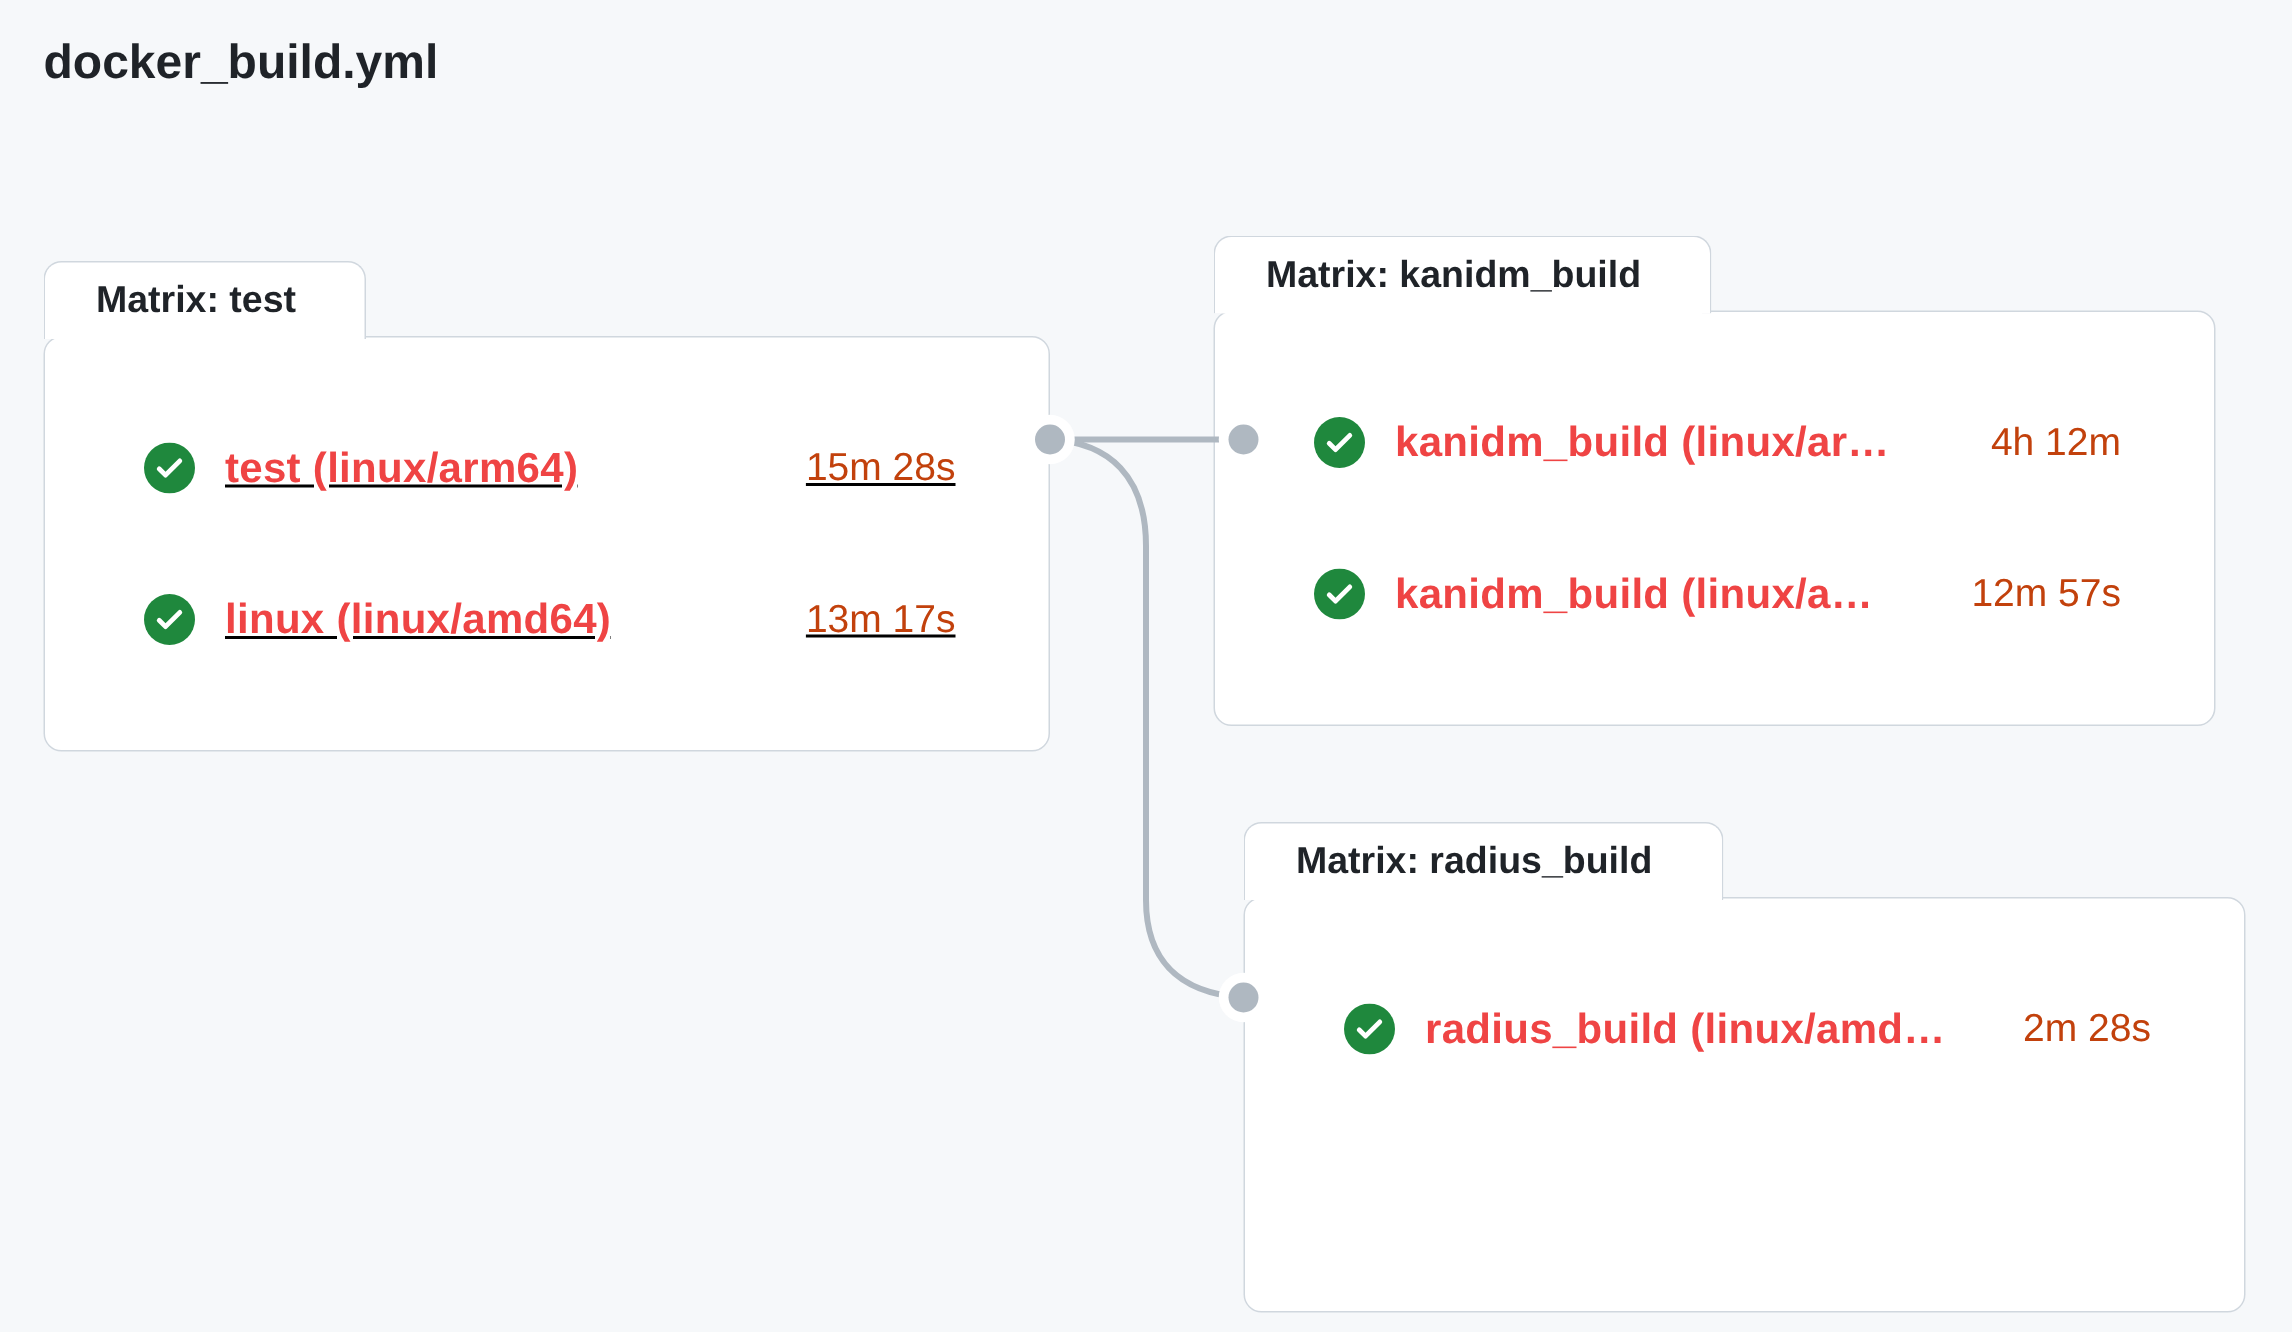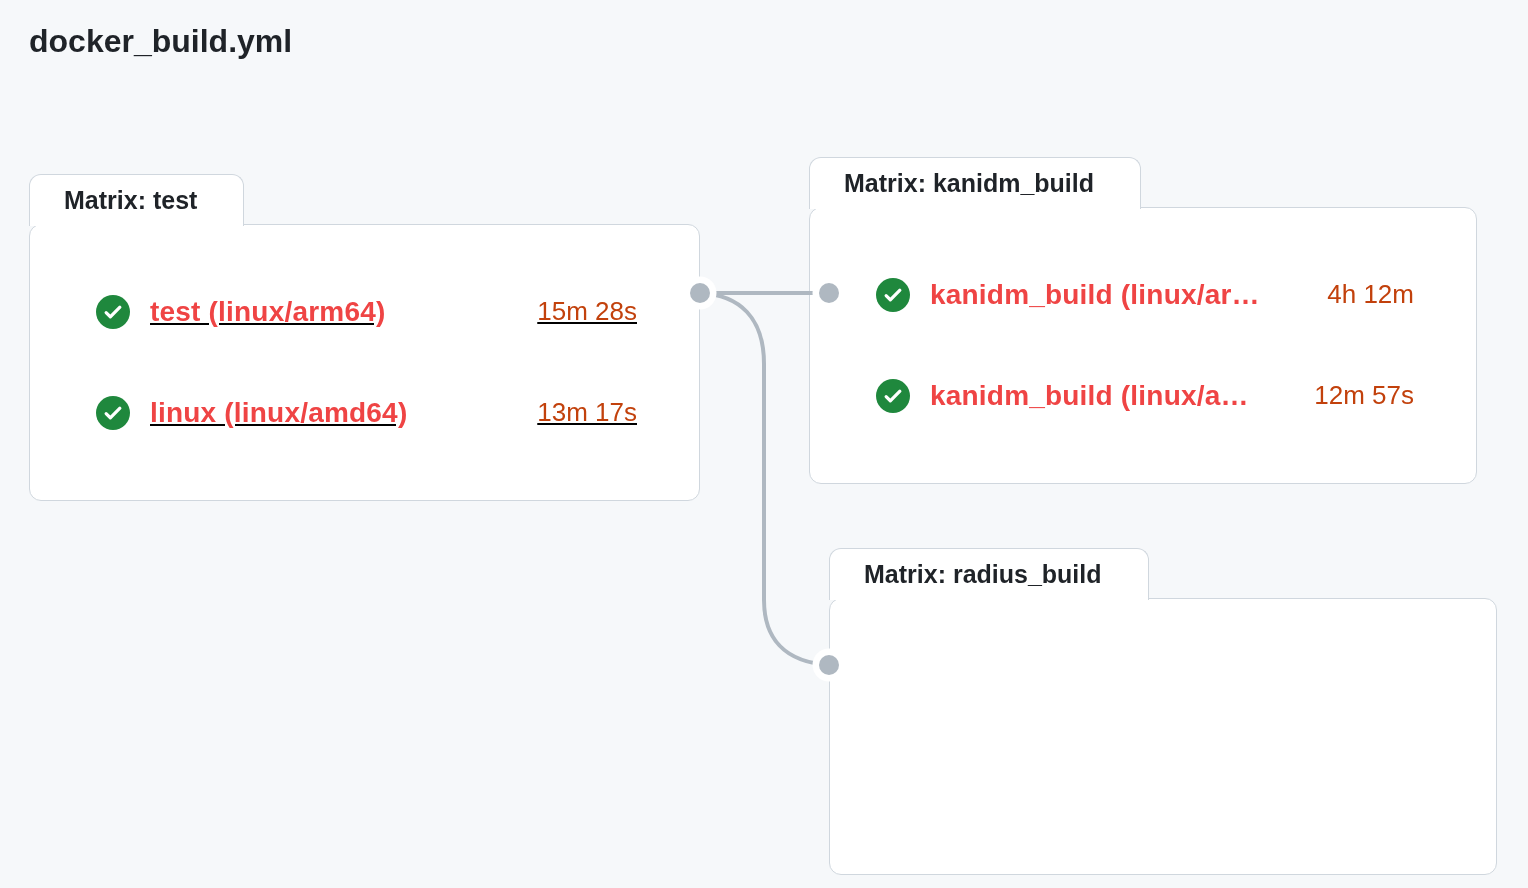--- a/index.html
+++ b/index.html
@@ -105,20 +105,30 @@
       <span class="job-duration">12m 57s</span>
     </div>
   </div>
 </div>
 
 <div class="group" style="left:829px;top:548px;">
   <div class="tab">
     <span class="tab-label">Matrix: radius_build</span>
   </div>
   <div class="card" style="width:668px;">
+    <div class="job-row">
+      <span class="check-icon">
+        <svg viewBox="0 0 16 16">
+            <circle cx="8" cy="8" r="8" fill="#1f883d"></circle>
+            <path d="M11.78 6.28a.75.75 0 0 0-1.06-1.06L6.75 9.19 5.28 7.72a.75.75 0 0 0-1.06 1.06l2 2a.75.75 0 0 0 1.06 0Z" fill="#ffffff"></path>
+          </svg>
+      </span>
+      <span class="job-name">radius_build (linux/amd…</span>
+      <span class="job-duration">2m 28s</span>
+    </div>
   </div>
 </div>
 
 <svg class="edges" width="1528" height="888" viewBox="0 0 1528 888">
   <path d="M700,293 L829,293" fill="none" stroke="#afb8c1" stroke-width="4"></path>
   <path d="M700,293 C740,295 764,318 764,364 L764,600 C764,637 783,662 829,665" fill="none" stroke="#afb8c1" stroke-width="4"></path>
 
   <g>
     <circle cx="700" cy="293" r="16.5" fill="#ffffff"></circle>
     <circle cx="700" cy="293" r="10" fill="#afb8c1"></circle>

